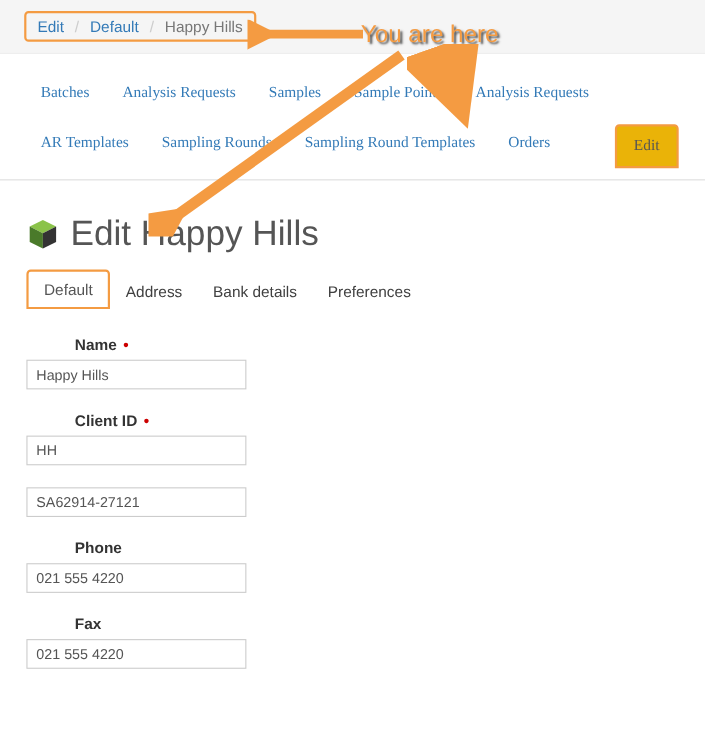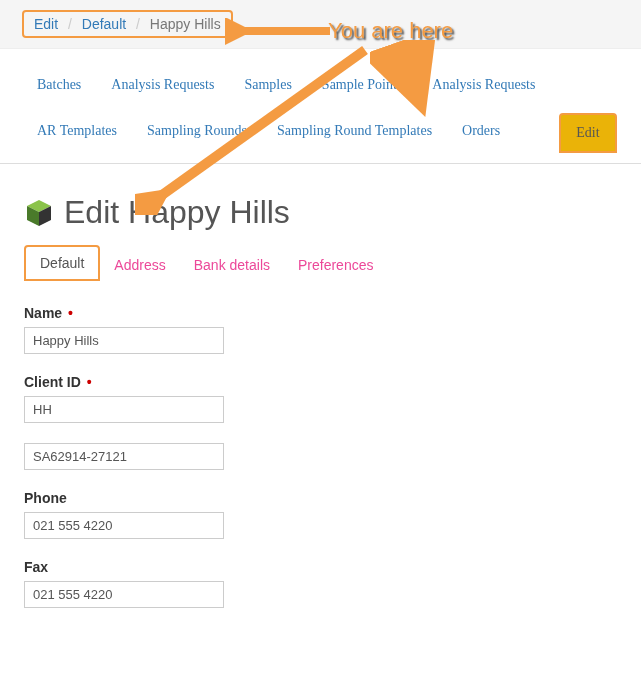--- a/index.html
+++ b/index.html
@@ -78,41 +78,42 @@
     margin: 0;
   }
   .cube-icon svg { display: block; }
   .subtabs {
     display: flex;
     gap: 0;
     margin-bottom: 24px;
     align-items: flex-end;
   }
   .subtab {
-    color: #ec4899;
+    color: #404040;
     padding: 8px 14px;
     cursor: pointer;
     font-size: 14px;
   }
   .subtab.active {
     border: 1px solid #ddd;
     border-radius: 4px 4px 0 0;
     color: #555;
   }
   .subtab.active.highlight-orange {
     border: 2px solid #f49b42;
   }
   .form-group {
     margin-bottom: 20px;
   }
   .form-label {
     display: block;
     font-weight: bold;
     font-size: 14px;
     margin-bottom: 6px;
+    margin-left: 44px;
   }
   .req {
     color: #c00;
     margin-left: 2px;
   }
   .form-input {
     width: 200px;
     padding: 5px 8px;
     border: 1px solid #ccc;
     font-size: 13px;

